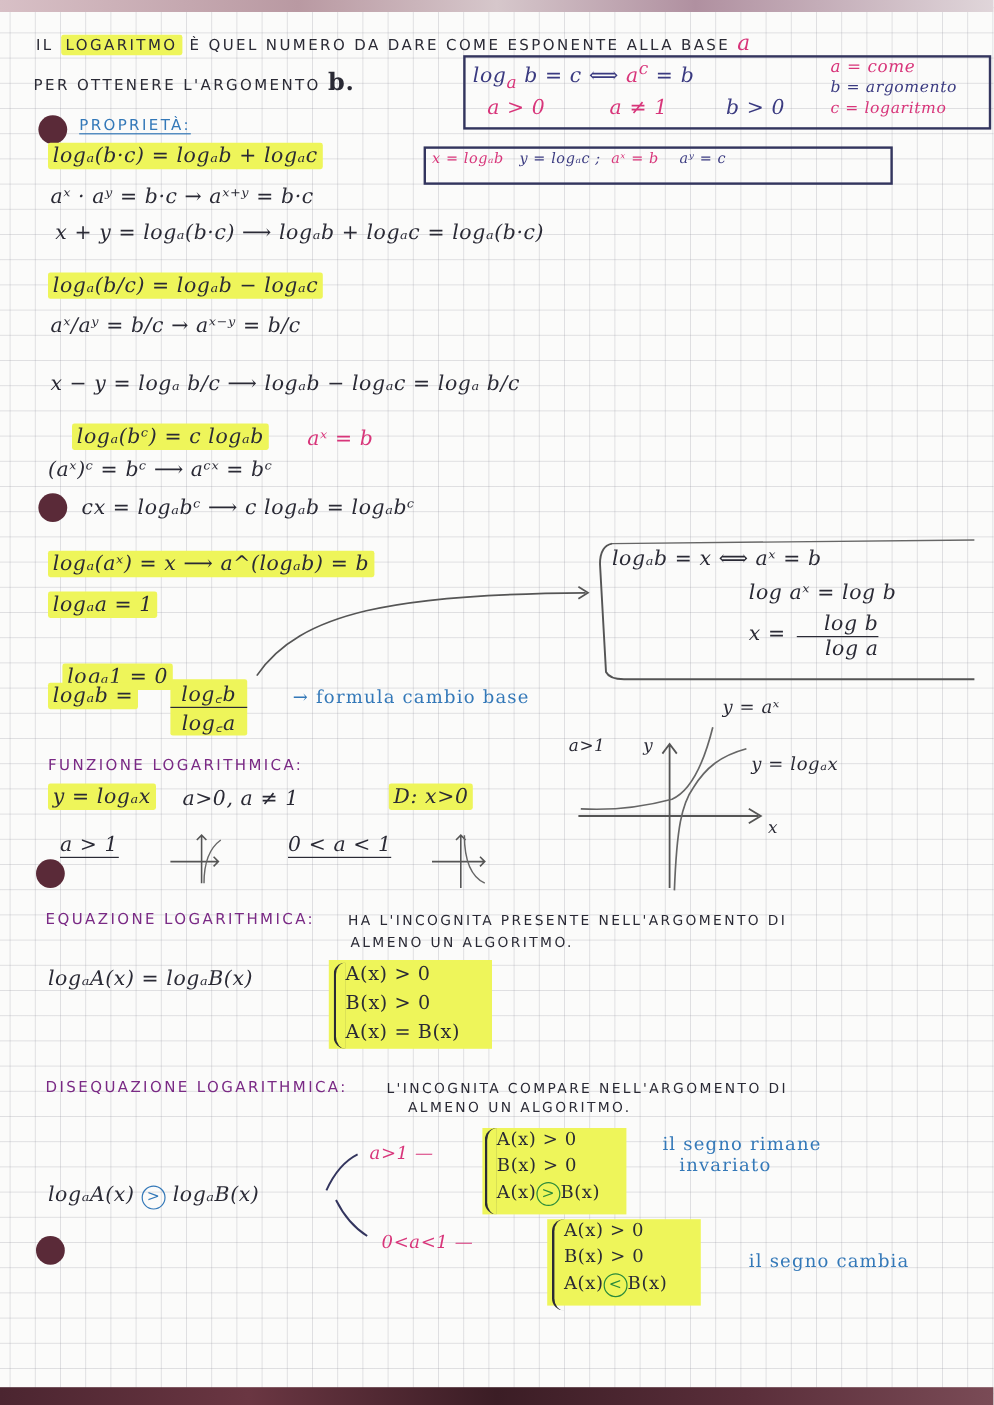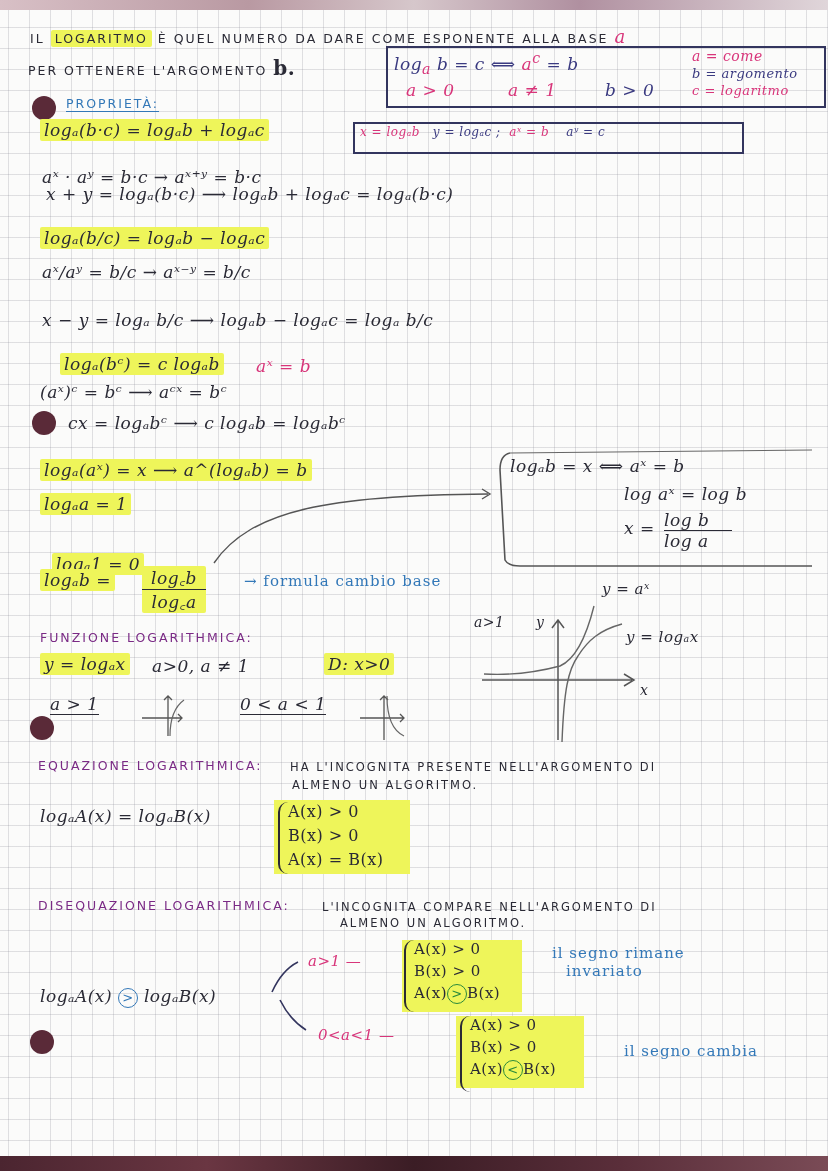--- a/index.html
+++ b/index.html
@@ -63,21 +63,21 @@
   <div class="t caps" style="left:66px;top:96px;color:#3378b8;border-bottom:1.5px solid #3378b8;">proprietà:</div>
 
   <div class="t math" style="left:40px;top:120px;"><span class="hl">logₐ(b·c) = logₐb + logₐc</span></div>
   <div class="box" style="left:353px;top:122px;width:387px;height:28px;"></div>
   <div class="t math" style="left:360px;top:125px;font-size:12px;">
     <span class="pink">x = logₐb</span>&nbsp;&nbsp;
     <span class="navy">y = logₐc ;</span>&nbsp;
     <span class="pink">aˣ = b</span>&nbsp;&nbsp;&nbsp;
     <span class="navy">aʸ = c</span>
   </div>
-  <div class="t math" style="left:42px;top:167px;">aˣ · aʸ = b·c → aˣ⁺ʸ = b·c</div>
+  <div class="t math" style="left:42px;top:154px;">aˣ · aʸ = b·c → aˣ⁺ʸ = b·c</div>
   <div class="t math" style="left:46px;top:184px;">x + y = logₐ(b·c) ⟶ logₐb + logₐc = logₐ(b·c)</div>
 
   <div class="t math" style="left:40px;top:228px;"><span class="hl">logₐ(b/c) = logₐb − logₐc</span></div>
   <div class="t math" style="left:42px;top:262px;">aˣ/aʸ = b/c → aˣ⁻ʸ = b/c</div>
   <div class="t math" style="left:42px;top:310px;">x − y = logₐ b/c ⟶ logₐb − logₐc = logₐ b/c</div>
 
   <div class="t math" style="left:40px;top:354px;padding-left:20px;"><span class="hl">logₐ(bᶜ) = c logₐb</span></div>
   <div class="t math pink" style="left:256px;top:356px;">aˣ = b</div>
   <div class="t math" style="left:40px;top:382px;">(aˣ)ᶜ = bᶜ ⟶ aᶜˣ = bᶜ</div>
   <div class="dot" style="left:32px;top:411px;"></div>
@@ -96,21 +96,21 @@
 
   <svg width="828" height="1171" style="left:0;top:0;">
     <path d="M214 563 C 250 510, 330 495, 488 494" fill="none" stroke="#555" stroke-width="1.4"></path>
     <path d="M482 489 L490 494 L482 499" fill="none" stroke="#555" stroke-width="1.4"></path>
     <path d="M510 453 Q 500 455 500 470 L 505 560 Q 508 566 520 566 L 812 566" fill="none" stroke="#555" stroke-width="1.6"></path>
     <path d="M510 453 L 812 450" fill="none" stroke="#666" stroke-width="1.2"></path>
   </svg>
   <div class="t math" style="left:510px;top:456px;">logₐb = x ⟺ aˣ = b</div>
   <div class="t math" style="left:624px;top:484px;">log aˣ = log b</div>
   <div class="t math" style="left:624px;top:518px;">x =</div>
-  <div class="t math" style="left:664px;top:510px;width:68px;text-align:left;">
+  <div class="t math" style="left:664px;top:510px;width:68px;text-align:right;">
     <div style="border-bottom:1.5px solid #2a2a35;">log b</div>
     <div>log a</div>
   </div>
 
   <div class="t caps purple" style="left:40px;top:630px;">funzione logarithmica:</div>
   <div class="t math" style="left:40px;top:654px;"><span class="hl">y = logₐx</span></div>
   <div class="t math" style="left:152px;top:656px;">a&gt;0, a ≠ 1</div>
   <div class="t math" style="left:324px;top:654px;"><span class="hl">D: x&gt;0</span></div>
   <div class="t math" style="left:50px;top:694px;border-bottom:1.5px solid #2a2a35;">a &gt; 1</div>
   <div class="t math" style="left:240px;top:694px;border-bottom:1.5px solid #2a2a35;">0 &lt; a &lt; 1</div>

